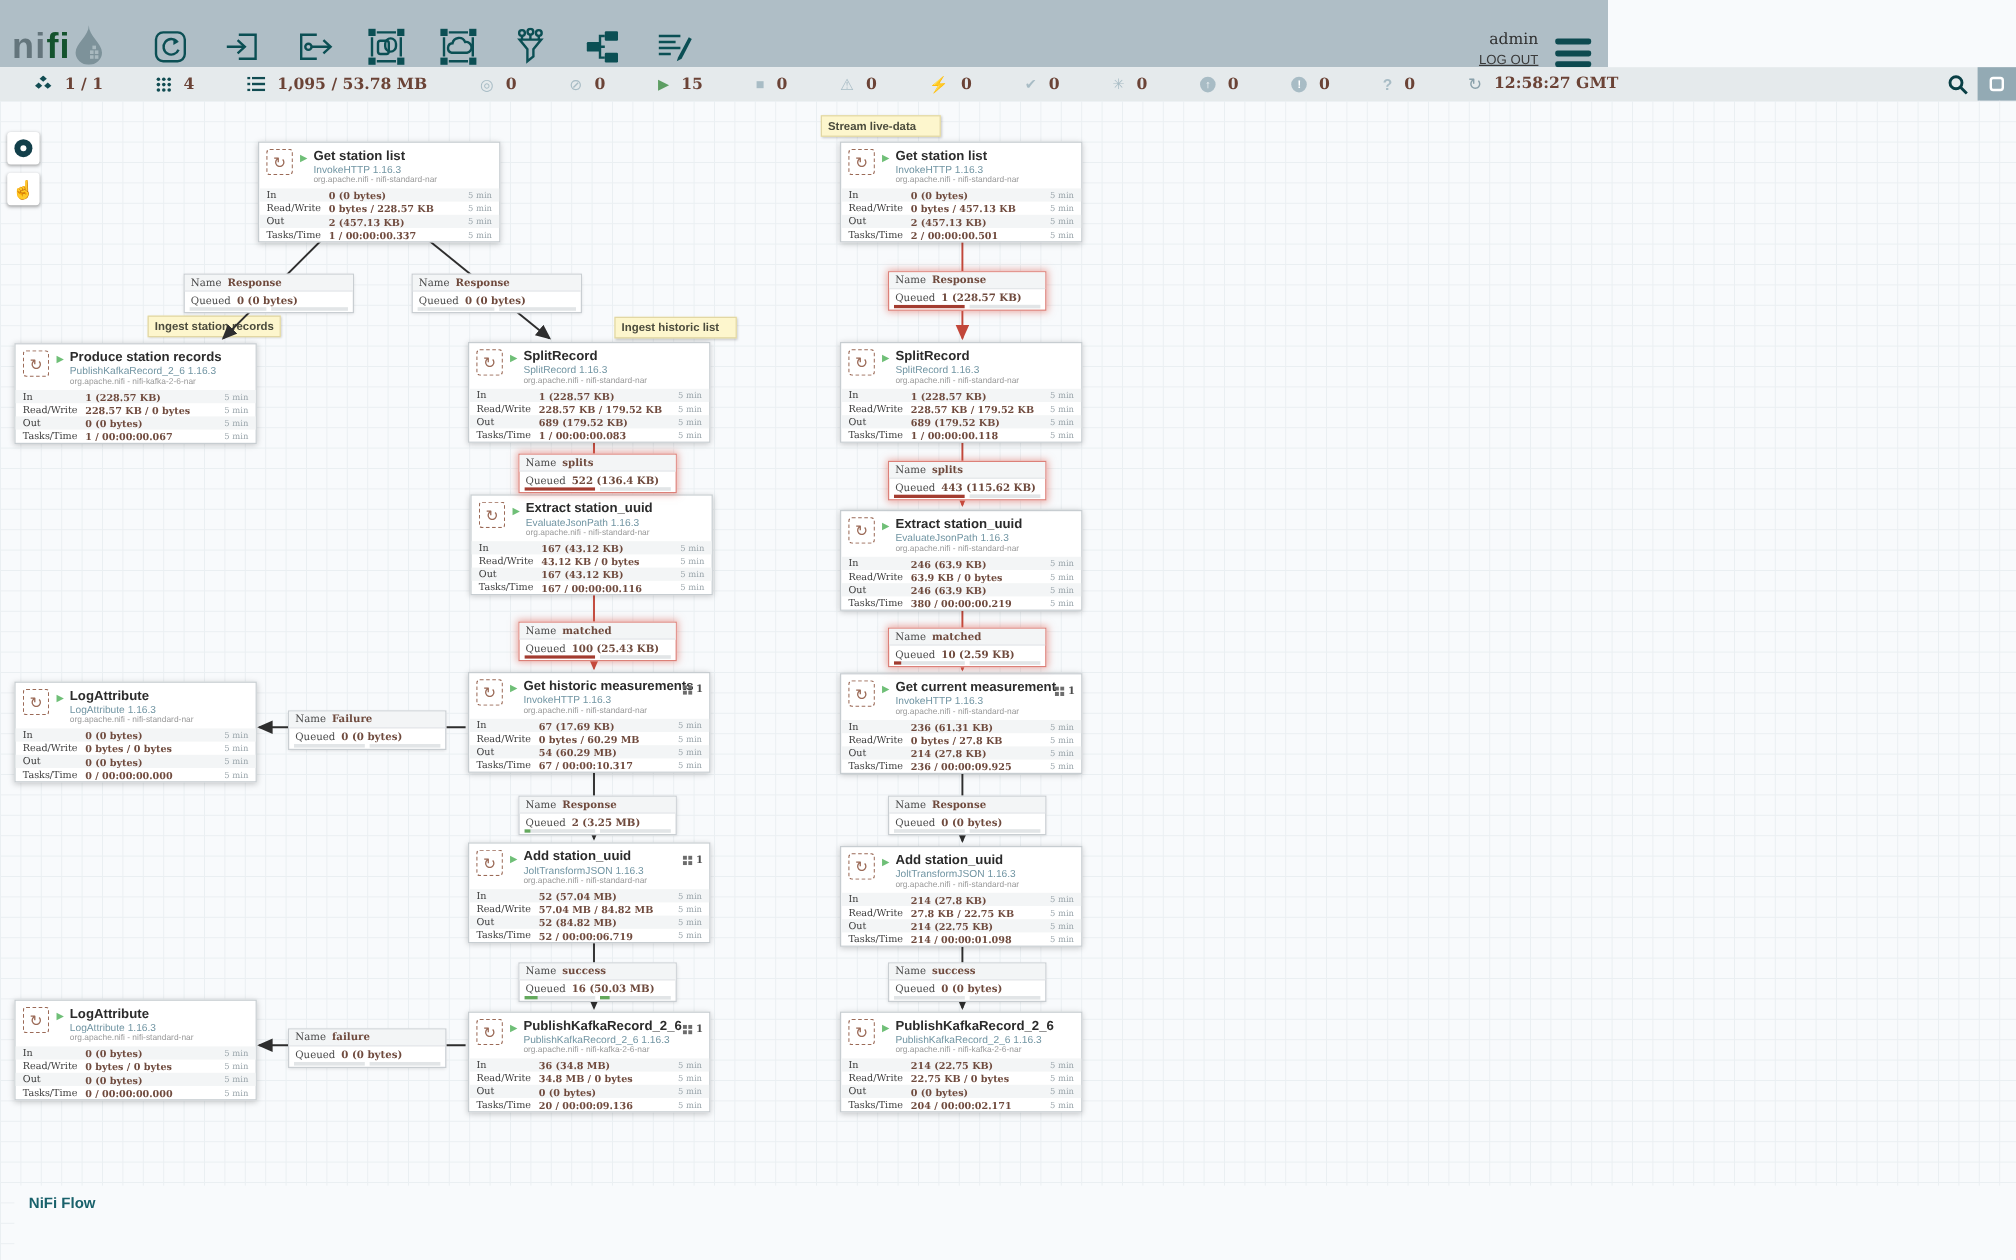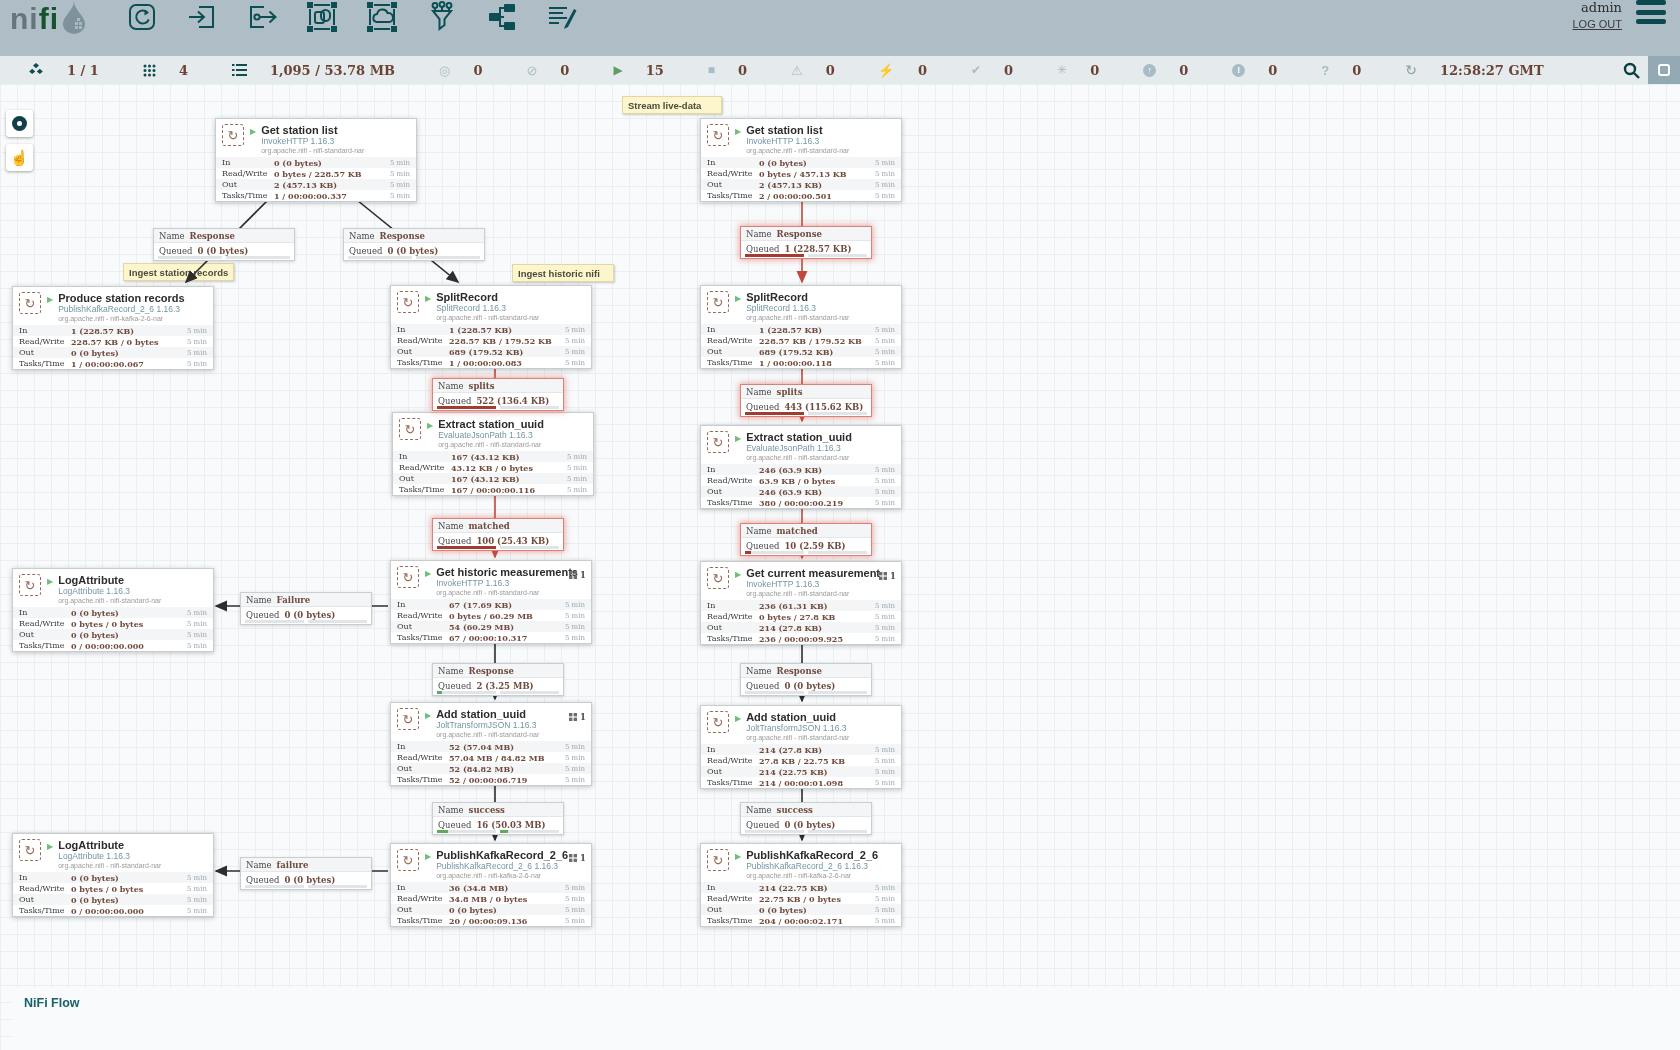--- a/index.html
+++ b/index.html
@@ -1,36 +1,36 @@
 <!DOCTYPE html>
 <html><head>
 <meta charset="utf-8">
 <style>
   html,body{margin:0;padding:0;width:1680px;height:1050px;overflow:hidden;
     font-family:"Liberation Sans",sans-serif;background:#f8fafc;}
   
-  .header{position:absolute;left:0;top:0;width:1680px;height:56px;background:#afbec6;
-    display:flex;align-items:flex-start;}
+  .header{position:absolute;left:0;top:0;width:1340px;height:56px;background:#afbec6;
+    display:flex;align-items:flex-end;}
   .logo{display:flex;align-items:flex-end;margin-left:10px;user-select:none;}
   .logo-ni{font:800 30px "Liberation Sans",sans-serif;color:#64757c;letter-spacing:1px;}
   .logo-fi{font:800 30px "Liberation Sans",sans-serif;color:#14532d;letter-spacing:1px;}
   .logo-drop{margin-left:2px;margin-bottom:2px;}
   .toolbar{display:flex;align-items:center;gap:26px;margin-left:38px;}
   .tbi{width:34px;height:34px;display:flex;align-items:center;justify-content:center;cursor:grab;}
   .tbi svg{stroke:#0b4f54;fill:none;stroke-width:2;}
   .header-right{margin-left:auto;display:flex;flex-direction:column;align-items:flex-end;margin-right:10px;}
   .user{font:13px "DejaVu Serif",serif;color:#2e2e2e;}
   .logout{font:11px "Liberation Sans",sans-serif;color:#3a3a3a;text-decoration:underline;cursor:pointer;margin-top:3px;}
   .hamburger{width:30px;height:24px;margin:0 14px 0 4px;display:flex;flex-direction:column;justify-content:space-between;cursor:pointer;}
   .hamburger i{display:block;height:5px;border-radius:2px;background:#0d4a50;}
   
   .statusbar{position:absolute;left:0;top:56px;width:1680px;height:28px;background:#e5eaec;
     border-bottom:1px solid #ccd4d8;display:flex;align-items:center;}
   .sb-items{display:flex;align-items:center;gap:44px;padding-left:28px;}
-  .sb-item{display:flex;align-items:center;gap:23px;white-space:nowrap;}
+  .sb-item{display:flex;gap:10px;white-space:nowrap;}
   .sb-ic{display:inline-flex;align-items:center;color:#a8bcc5;font-size:13px;}
   .sb-val{font:700 13px "DejaVu Serif",serif;color:#6b4336;}
   .circ{display:inline-flex;width:13px;height:13px;border-radius:50%;background:#a8bcc5;color:#fff;
     font-size:9px;font-weight:bold;align-items:center;justify-content:center;}
   .sb-right{position:absolute;right:0;top:0;height:28px;display:flex;align-items:center;}
   .sb-search{width:34px;height:28px;display:flex;align-items:center;justify-content:center;cursor:pointer;}
   .sb-panel{width:32px;height:28px;background:#93aab4;display:flex;align-items:center;justify-content:center;cursor:pointer;}
   
   .canvas{position:absolute;left:0;top:84px;width:1680px;height:966px;background:#f8fafc;
     background-image:linear-gradient(#eaeff2 1px,transparent 1px),linear-gradient(90deg,#eaeff2 1px,transparent 1px);
@@ -347,23 +347,23 @@
       <span class="nav-dot">
         <i></i>
       </span>
     </div>
   <div class="pal" style="left:6px;top:60px">
       <span class="hand">☝</span>
     </div>
   <div class="footer">
     <span class="breadcrumb">NiFi Flow</span>
   </div>
-<div class="sticky" style="left: 622px; top: 12px; min-width: 88px;">Stream live-data</div>
+<div class="sticky" style="left: 684px; top: 12px; min-width: 88px;">Stream live-data</div>
     <div class="sticky" style="left: 123px; top: 179px; min-width: 94px;">Ingest station records</div>
-    <div class="sticky" style="left: 512px; top: 180px; min-width: 90px;">Ingest historic nifi</div>
+    <div class="sticky" style="left: 512px; top: 180px; min-width: 90px;">Ingest historic list</div>
     <div class="proc" style="left: 215px; top: 34px;">
       <div class="proc-head">
         <span class="stamp">↻</span>
         <span class="run">▶</span>
         <div class="ptitles">
           <div class="pname">Get station list</div>
           <div class="ptype">InvokeHTTP 1.16.3</div>
           <div class="pbundle">org.apache.nifi - nifi-standard-nar</div>
         </div>
       </div>

